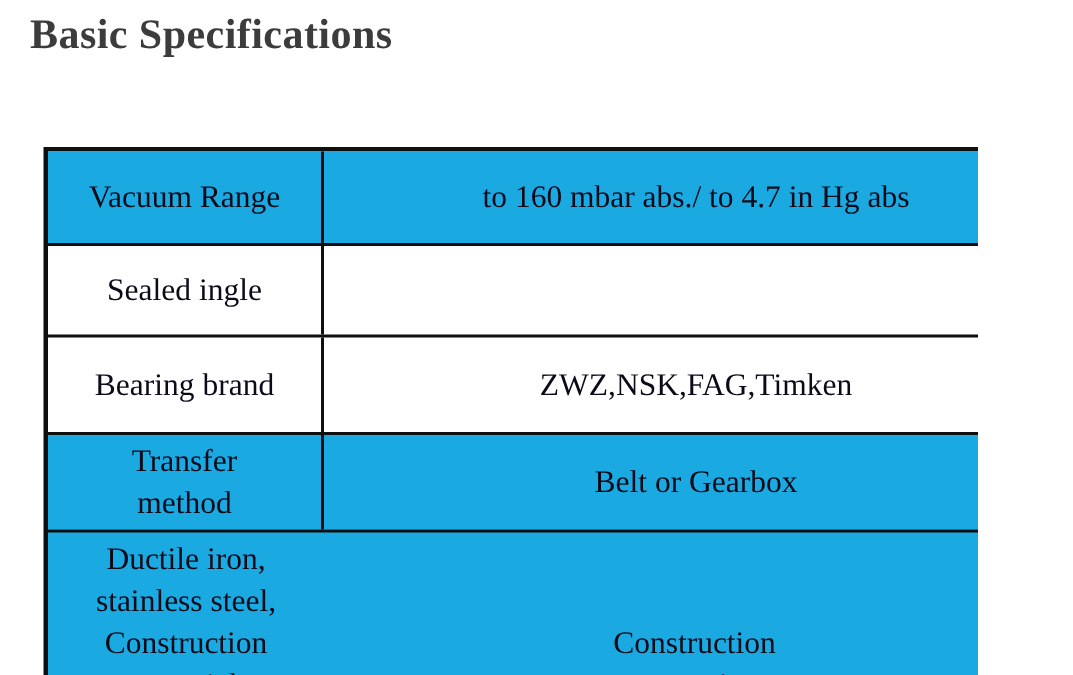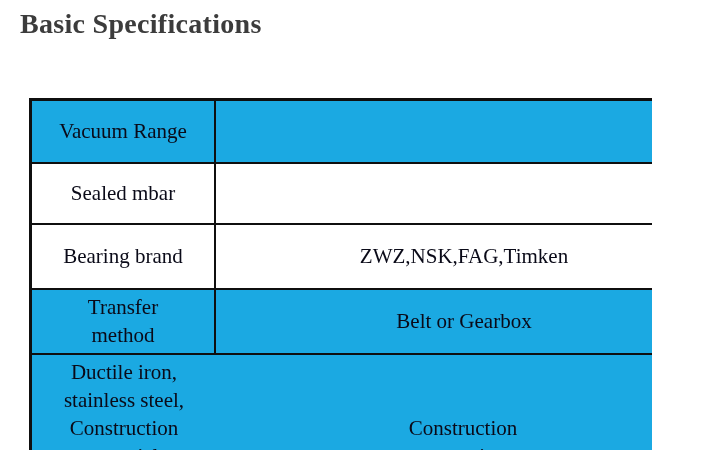--- a/index.html
+++ b/index.html
@@ -81,24 +81,27 @@
 </head>
 <body>
 
 <div class="page">
   <h1 class="page-title">Basic Specifications</h1>
   <div class="spec-table">
       <div class="row highlight">
     <div class="cell label-cell">
           <span>Vacuum Range</span>
         </div>
+    <div class="cell value-cell">
+          <span>to 160 mbar abs./ to 4.7 in Hg abs</span>
+        </div>
   </div>
       <div class="row">
     <div class="cell label-cell">
-          <span>Sealed mbar</span>
+          <span>Sealed ingle</span>
         </div>
   </div>
       <div class="row">
     <div class="cell label-cell">
           <span>Bearing brand</span>
         </div>
     <div class="cell value-cell">
           <span>ZWZ,NSK,FAG,Timken</span>
         </div>
   </div>

